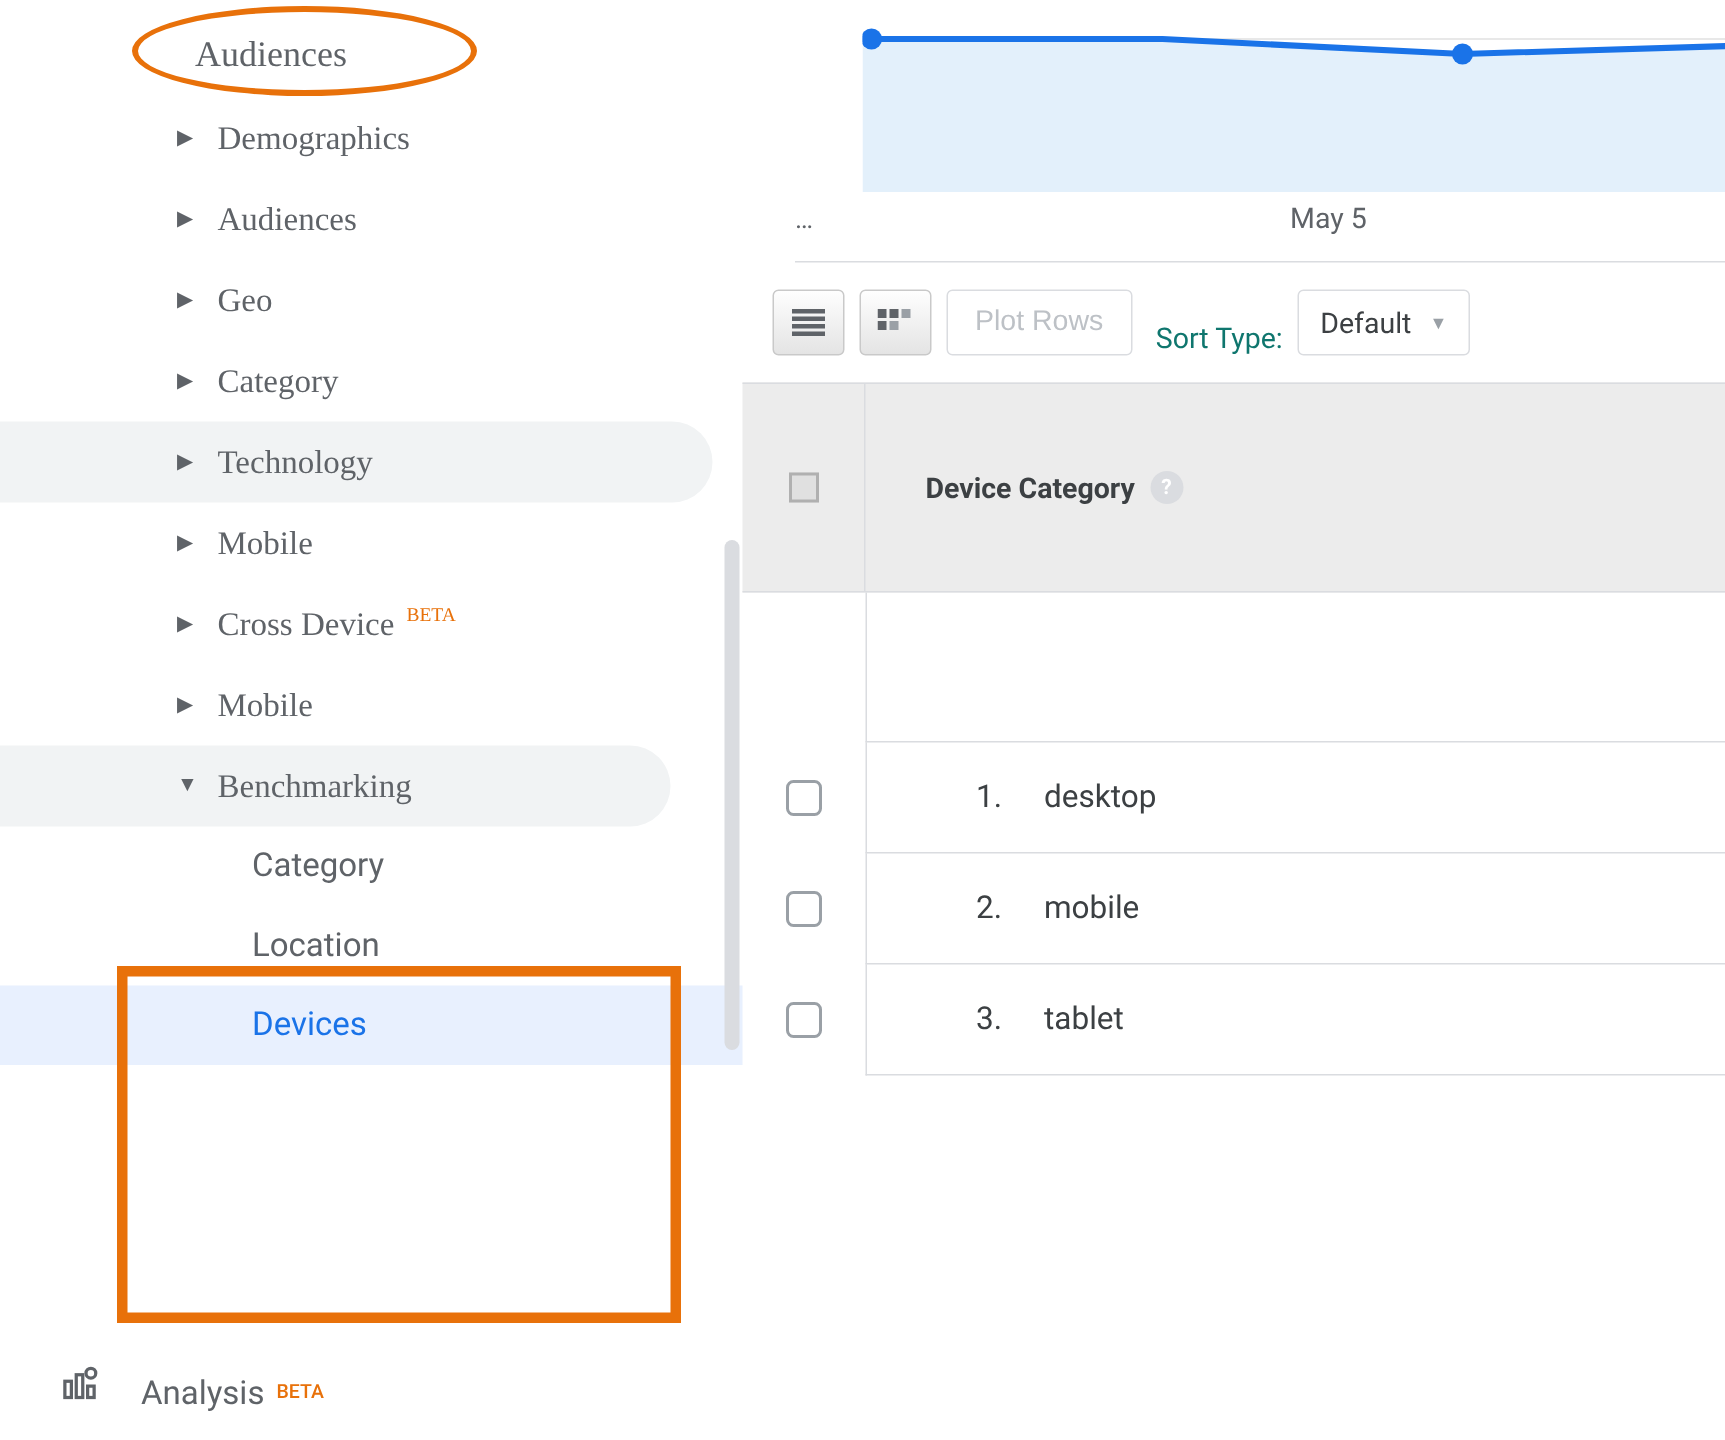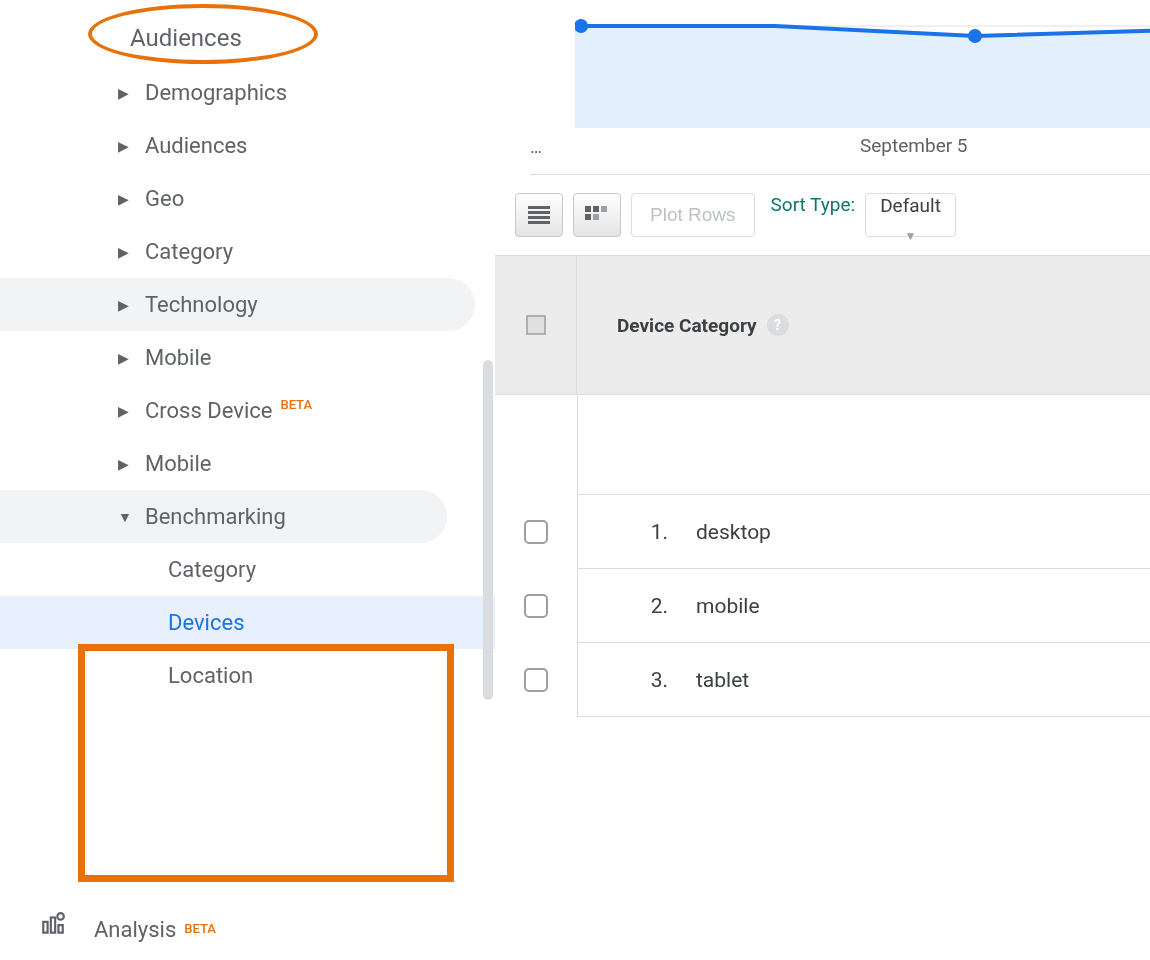--- a/index.html
+++ b/index.html
@@ -26,20 +26,21 @@
       padding-top: 10px;
     }
     .nav-item {
       display: flex;
       align-items: center;
       padding: 14px 0 14px 120px;
       font-size: 22px;
       color: #5f6368;
       cursor: pointer;
       position: relative;
+      font-family: Liberation Serif, serif;
     }
     .nav-item.has-caret {
       padding-left: 145px;
     }
     .nav-item .caret {
       position: absolute;
       left: 118px;
       font-size: 14px;
       color: #5f6368;
     }
@@ -180,21 +181,21 @@
     .dimension-value {
       font-weight: 700;
       margin-left: 8px;
       color: #3c4043;
     }
     
     .toolbar {
       margin-top: 18px;
       margin-left: 20px;
       display: flex;
-      align-items: flex-start;
+      align-items: flex-end;
       gap: 10px;
     }
     .icon-btn {
       width: 48px;
       height: 44px;
       background: linear-gradient(#fefefe, #e4e4e4);
       border: 1px solid #c9c9c9;
       border-radius: 4px;
       display: flex;
       align-items: center;
@@ -221,21 +222,20 @@
       padding: 0 14px;
       background: #fff;
       border: 1px solid #dadce0;
       border-radius: 4px;
       font-size: 19px;
       color: #3c4043;
       display: flex;
       align-items: center;
       gap: 12px;
       cursor: pointer;
-      flex-direction: column;
     }
     .dropdown-caret {
       color: #9aa0a6;
       font-size: 12px;
     }
     
     .table {
       margin-top: 18px;
       width: 100%;
     }
@@ -370,25 +370,25 @@
       <span class="caret">▶</span>
       <span>Mobile</span>
     </div>
     <div class="nav-item has-caret expanded-item">
       <span class="caret">▼</span>
       <span>Benchmarking</span>
     </div>
     <div class="sub-item">
       <span>Category</span>
     </div>
+    <div class="sub-item">
+      <span>Location</span>
+    </div>
     <div class="sub-item active">
       <span>Devices</span>
-    </div>
-    <div class="sub-item">
-      <span>Location</span>
     </div>
 
     <div class="scrollbar-track"></div>
 
     <div class="analysis-row">
       <span class="analysis-icon">
         <svg width="26" height="26" viewBox="0 0 24 24" fill="none" stroke="#5f6368" stroke-width="2">
           <rect x="3" y="10" width="4" height="10"></rect>
           <rect x="10" y="6" width="4" height="14"></rect>
           <rect x="17" y="13" width="4" height="7"></rect>
@@ -404,21 +404,21 @@
     <div class="chart-area">
       <span class="y-tick">200,000</span>
       <svg class="chart-svg" viewBox="0 0 600 120" preserveAspectRatio="none">
         <path d="M 0 18 L 200 18 L 400 28 L 600 22 L 600 120 L 0 120 Z" fill="#e3f0fb"></path>
         <line x1="0" y1="18" x2="600" y2="18" stroke="#e0e0e0" stroke-width="1"></line>
         <path d="M 0 18 L 200 18 L 400 28 L 600 22" stroke="#1a73e8" stroke-width="4" fill="none"></path>
         <circle cx="6" cy="18" r="7" fill="#1a73e8"></circle>
         <circle cx="400" cy="28" r="7" fill="#1a73e8"></circle>
       </svg>
       <span class="x-ellipsis">…</span>
-      <span class="x-label">September 5</span>
+      <span class="x-label">May 5</span>
       <div class="chart-rule"></div>
     </div>
 
 
     <div class="toolbar">
       <div class="icon-btn">
         <svg width="22" height="18" viewBox="0 0 22 18">
           <rect x="0" y="0" width="22" height="3" fill="#5f6368"></rect>
           <rect x="0" y="5" width="22" height="3" fill="#5f6368"></rect>
           <rect x="0" y="10" width="22" height="3" fill="#5f6368"></rect>

